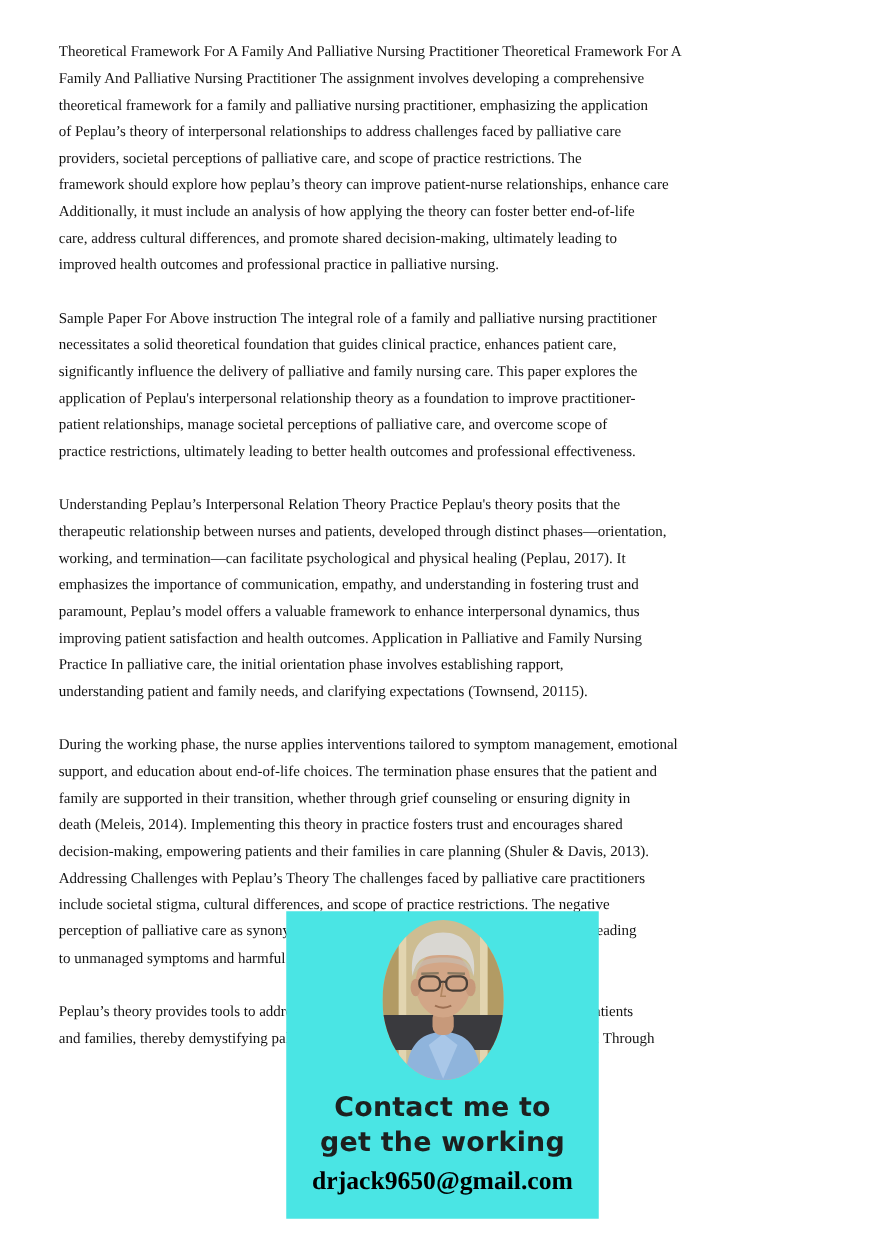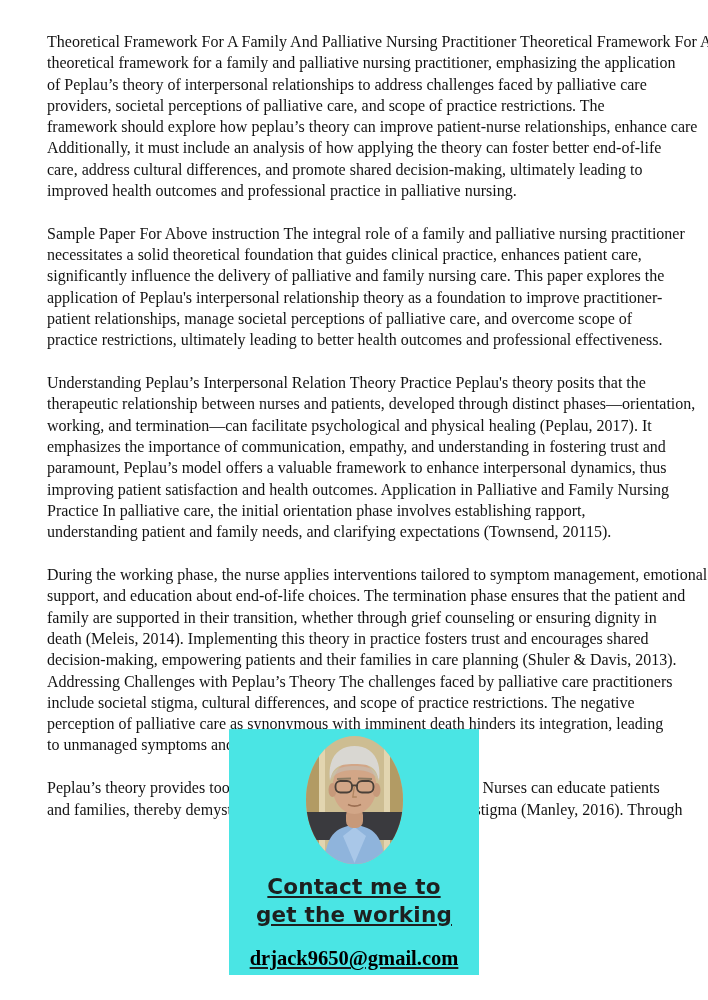--- a/index.html
+++ b/index.html
@@ -14,21 +14,21 @@
     color: #131313;
   }
   .doc {
     position: absolute;
     top: 31px;
     left: 47px;
     right: 40px;
   }
   .para { margin: 0 0 21.5px 0; }
   .line {
-    font-size: 16px;
+    font-size: 12px;
     line-height: 21.3px;
     white-space: nowrap;
     letter-spacing: 0px;
   }
   .overlay {
     position: absolute;
     left: 229px;
     top: 729px;
     width: 250px;
     height: 246px;
@@ -46,31 +46,32 @@
     font-size: 21.5px;
     line-height: 28px;
     letter-spacing: 0.2px;
   }
   .contact-line-1 { margin-top: 9px; }
   .contact-email {
     font-family: "Liberation Serif", "DejaVu Serif", serif;
     font-weight: 700;
     font-size: 20.5px;
     line-height: 26px;
-    margin-top: 16px;
+    margin-top: 3px;
   }
 </style>
 </head>
 <body>
 
 <div class="page">
 
   <div class="doc">
       <div class="para">
         <div class="line">Theoretical Framework For A Family And Palliative Nursing Practitioner Theoretical Framework For A</div>
+        <div class="line">Family And Palliative Nursing Practitioner The assignment involves developing a comprehensive</div>
         <div class="line">theoretical framework for a family and palliative nursing practitioner, emphasizing the application</div>
         <div class="line">of Peplau’s theory of interpersonal relationships to address challenges faced by palliative care</div>
         <div class="line">providers, societal perceptions of palliative care, and scope of practice restrictions. The</div>
         <div class="line">framework should explore how peplau’s theory can improve patient-nurse relationships, enhance care</div>
         <div class="line">Additionally, it must include an analysis of how applying the theory can foster better end-of-life</div>
         <div class="line">care, address cultural differences, and promote shared decision-making, ultimately leading to</div>
         <div class="line">improved health outcomes and professional practice in palliative nursing.</div>
       </div>
       <div class="para">
         <div class="line">Sample Paper For Above instruction The integral role of a family and palliative nursing practitioner</div>
@@ -100,21 +101,21 @@
         <div class="line">include societal stigma, cultural differences, and scope of practice restrictions. The negative</div>
         <div class="line">perception of palliative care as synonymous with imminent death hinders its integration, leading</div>
         <div class="line">to unmanaged symptoms and harmful outcomes.</div>
       </div>
       <div class="para">
         <div class="line">Peplau’s theory provides tools to address these pressing challenges. Nurses can educate patients</div>
         <div class="line">and families, thereby demystifying palliative care and reducing its stigma (Manley, 2016). Through</div>
       </div>
     </div>
 
-  <div class="overlay" style="background: rgb(74, 229, 228); color: rgb(29, 32, 31); text-decoration: underline;">
+  <div class="overlay" style="background: rgb(74, 229, 228); color: rgb(29, 32, 31);">
     <div class="photo-wrap">
       <svg viewBox="0 0 97 128" width="97" height="128">
         <defs>
           <clipPath id="ovalClip">
               <ellipse cx="48.5" cy="64" rx="48.5" ry="64"></ellipse>
             </clipPath>
         </defs>
         <g clip-path="url(#ovalClip)">
           <rect width="97" height="128" fill="#cdbd92"></rect>
           <rect x="0" y="0" width="13" height="128" fill="#b29b64"></rect>

